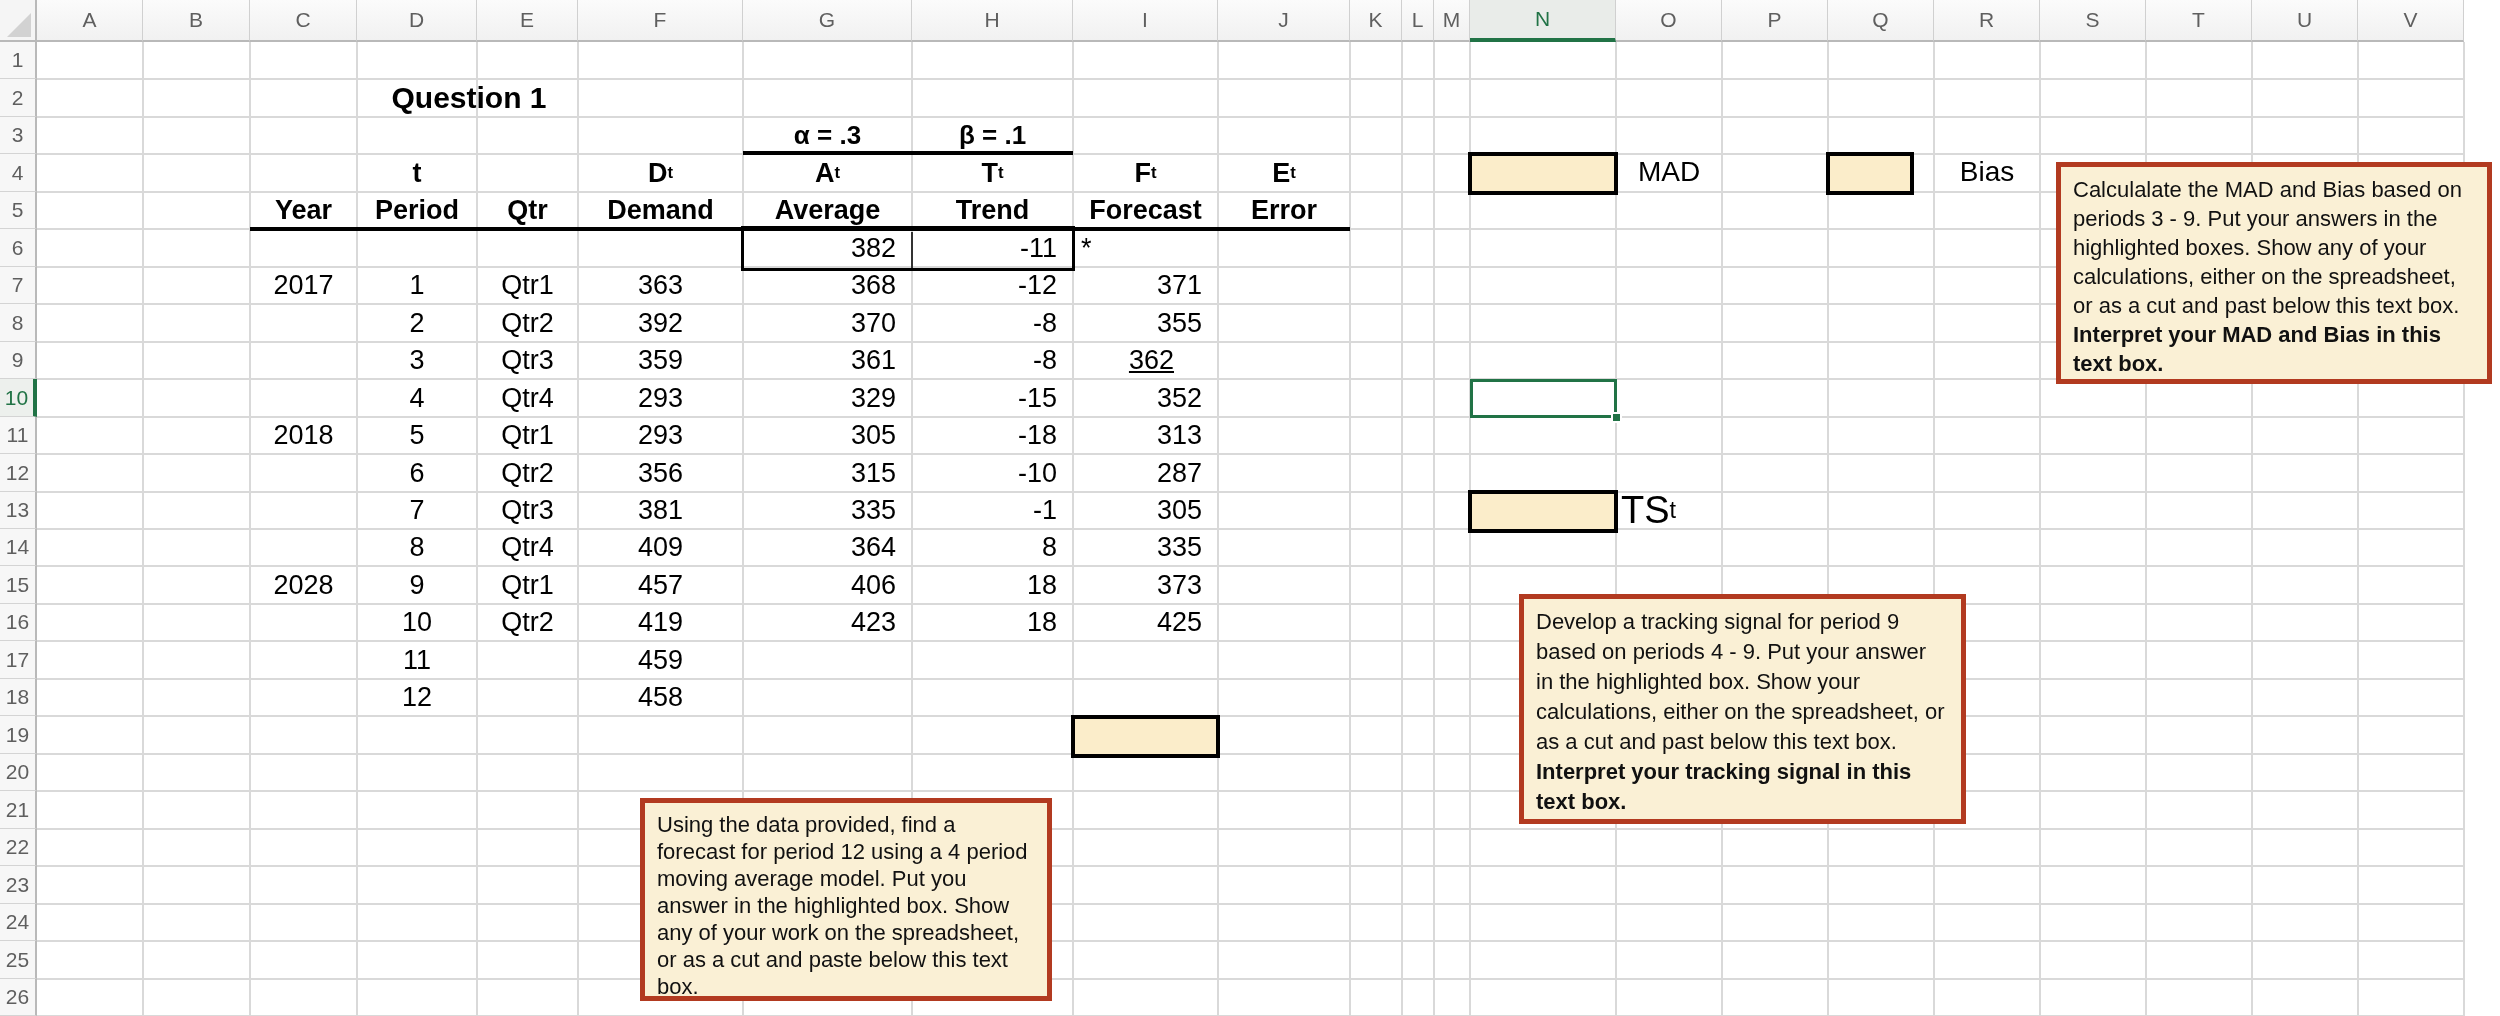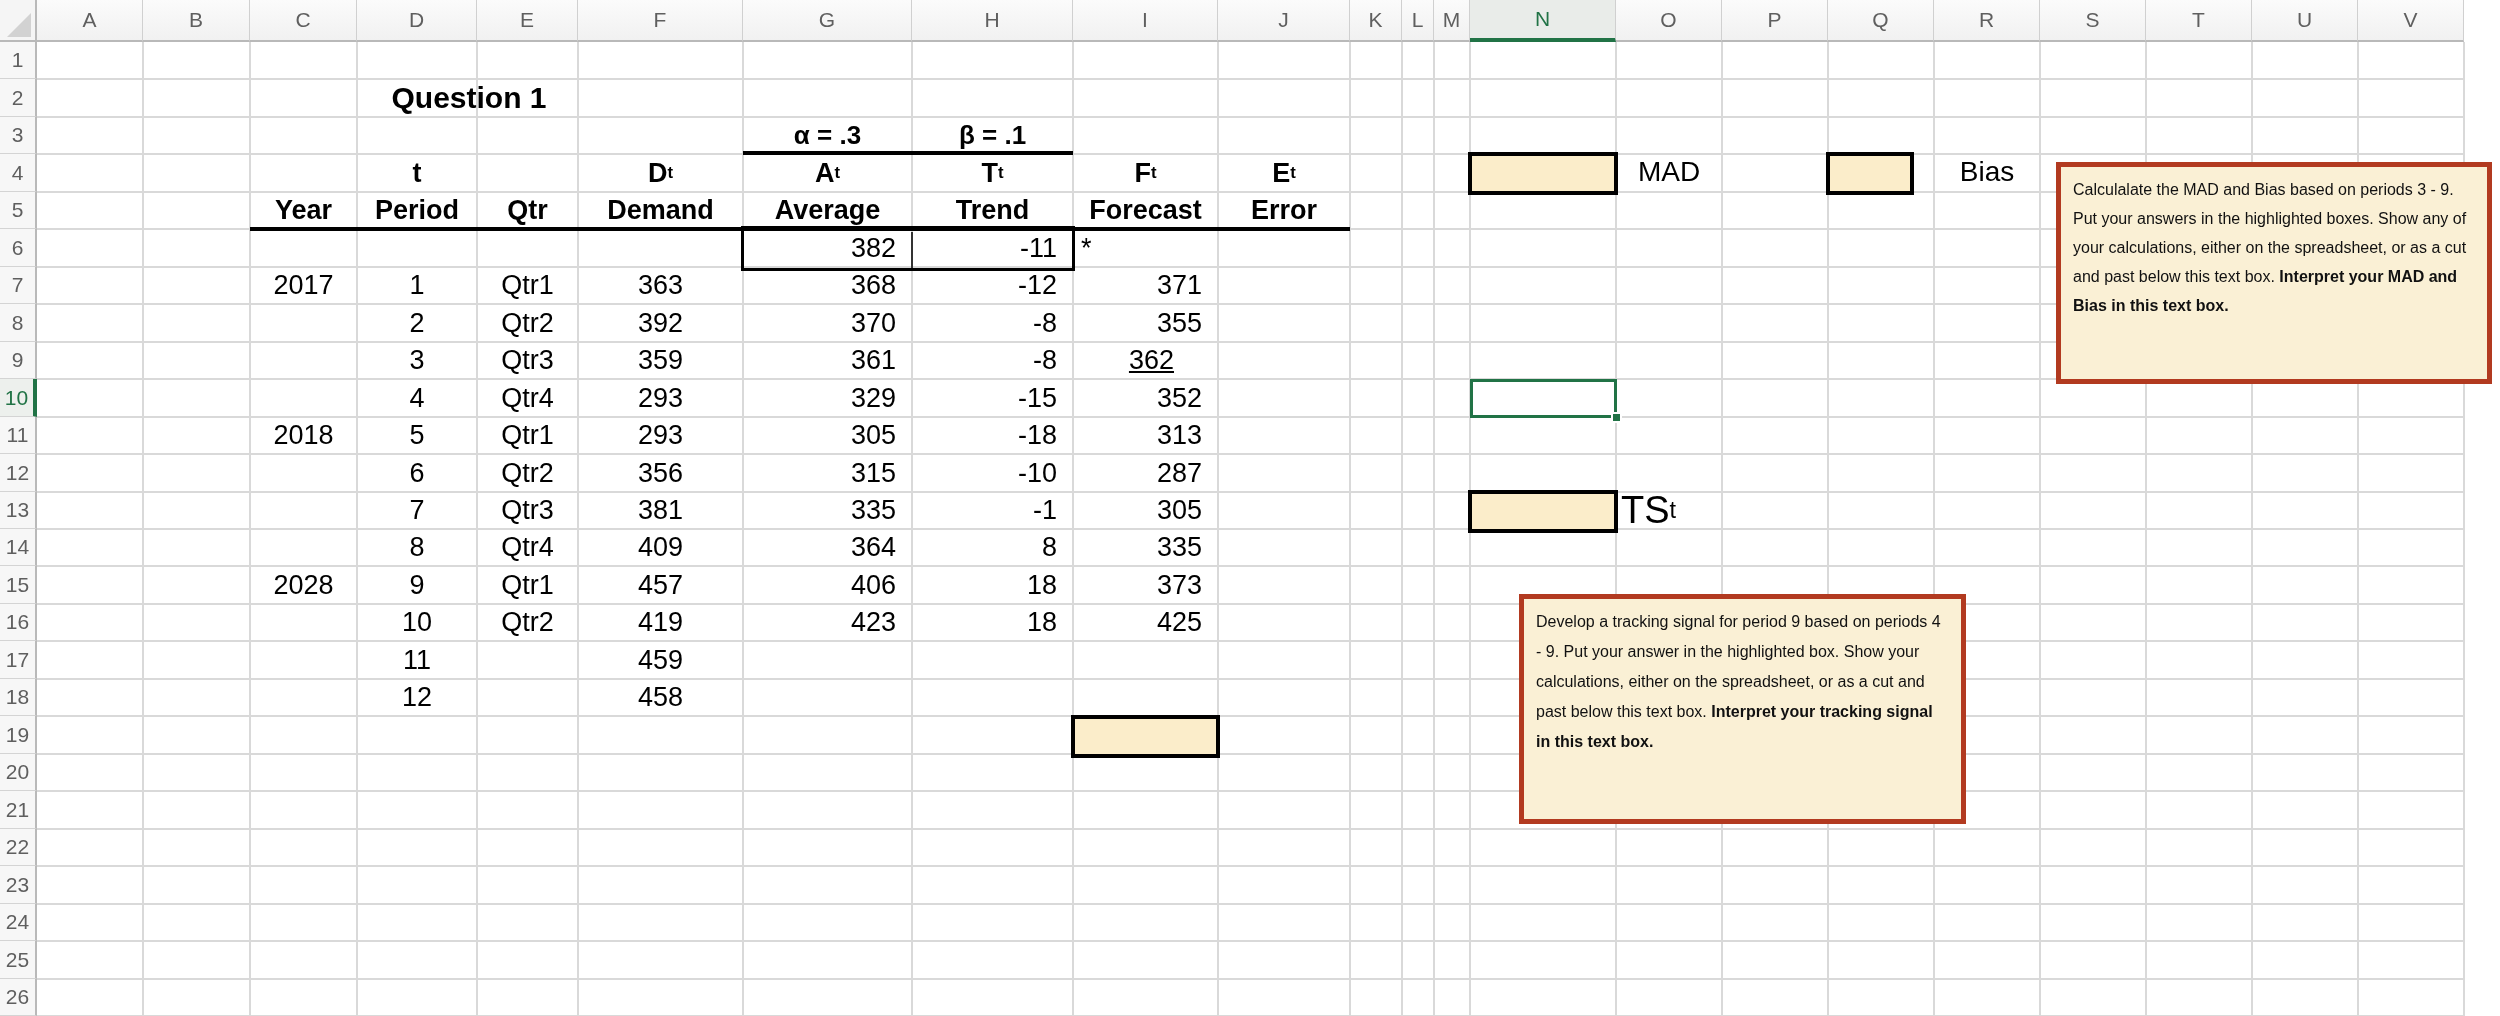--- a/index.html
+++ b/index.html
@@ -34,21 +34,21 @@
   sub{font-size:0.62em;}
 
   
   .thick{position:absolute;background:#000;z-index:2;}
   .hl-box{position:absolute;background:#fbedca;border:4px solid #000;box-sizing:border-box;z-index:3;}
   .sel-box{position:absolute;border:3px solid #217346;box-sizing:border-box;z-index:4;}
   .handle{position:absolute;width:11px;height:11px;background:#217346;border:2px solid #fff;box-sizing:border-box;z-index:5;}
 
   
   .note{position:absolute;background:#faf0d5;border:5px solid #b23a20;box-sizing:border-box;
-        padding:8px 12px;font-size:16px;line-height:29px;color:#111;z-index:6;}
+        padding:8px 12px;font-size:22px;line-height:29px;color:#111;z-index:6;}
   .note .b{font-weight:bold;}
 </style>
 </head>
 <body>
 
 <div id="app">
 
   <div id="corner">
     <div class="tri"></div>
   </div>
@@ -275,14 +275,17 @@
 
   <div class="sel-box" style="left:1470px;top:379px;width:147px;height:39px;"></div>
   <div class="handle" style="left:1611px;top:412px;"></div>
 
   <div class="note" style="left:2056px;top:162px;width:436px;height:222px;">
     <span>Calculalate the MAD and Bias based on periods 3 - 9. Put your answers in the highlighted boxes.  Show any of your calculations, either on the spreadsheet, or as a cut and past below this text box. </span><span class="b">Interpret your MAD and Bias in this text box.</span>
   </div>
   <div class="note" style="left:1519px;top:594px;width:447px;height:230px;line-height:30px;">
     <span>Develop a tracking signal for period 9 based on periods 4 - 9.  Put your answer in the highlighted box. Show your calculations, either on the spreadsheet, or as a cut and past below this text box. </span><span class="b">Interpret your tracking signal in this text box.</span>
   </div>
+  <div class="note" style="left:640px;top:798px;width:412px;height:203px;line-height:27px;">
+    <span>Using the data provided, find a forecast for period 12 using a 4 period moving average model. Put you answer in the highlighted box. Show any of your work on the spreadsheet, or as a cut and paste below this text box.</span><span class="b"></span>
+  </div>
 
 </div>
 
 </body></html>

